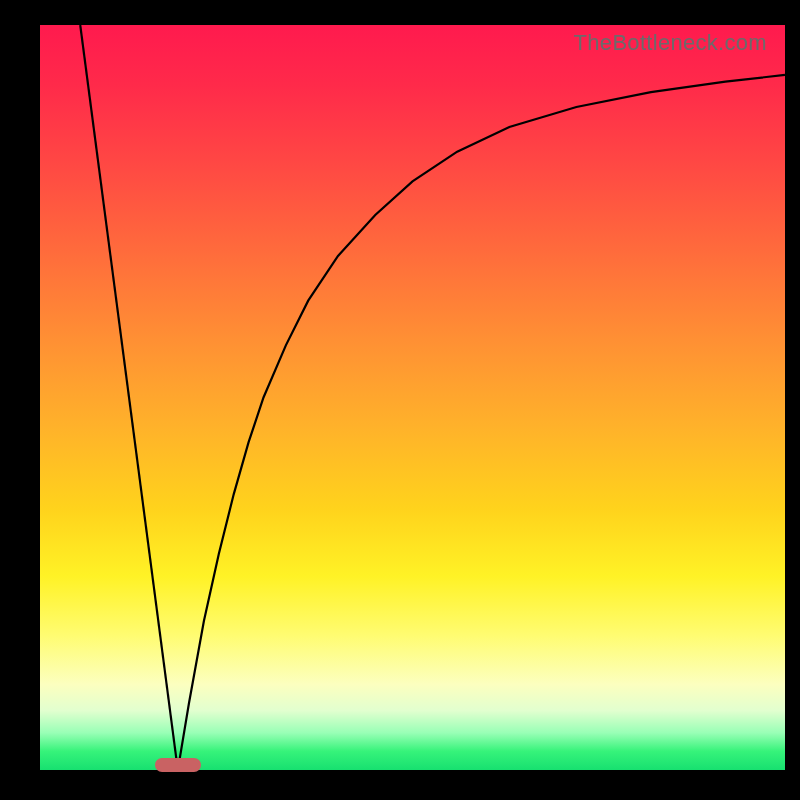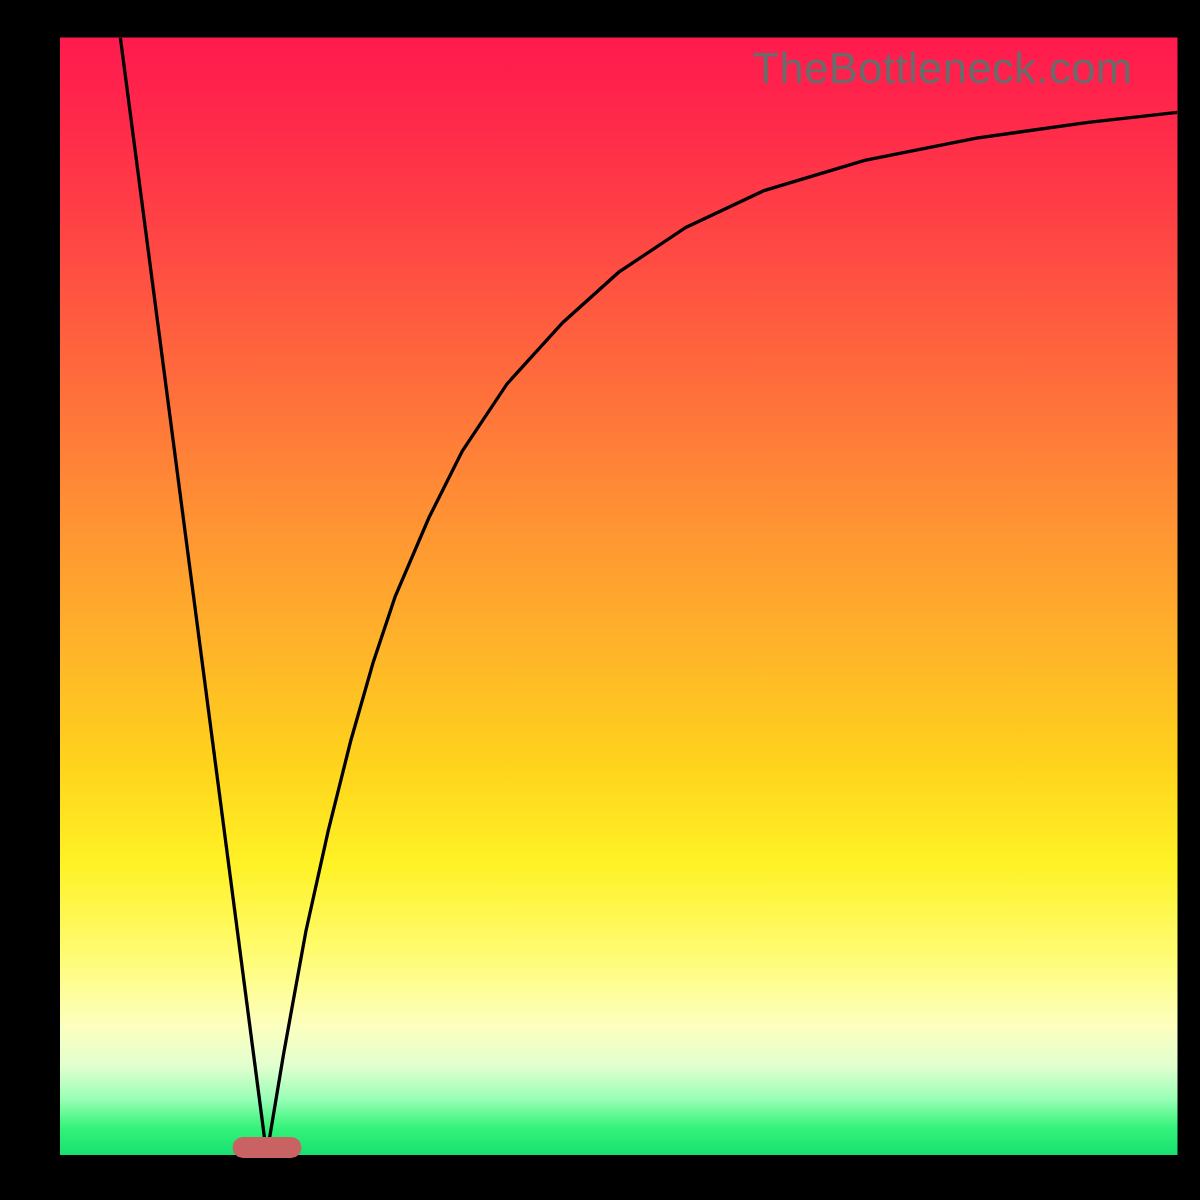--- a/index.html
+++ b/index.html
@@ -37,22 +37,22 @@
       #fcffbf 88.5%,
       #e2ffcf 92%,
       #99ffb6 95%,
       #36f37a 97.5%,
       #17e070 100%
     );
   }
   .watermark {
     position: absolute;
     top: 5px;
-    right: 30px;
-    font-size: 29px;
+    right: 18px;
+    font-size: 22px;
     font-weight: 400;
     color: #6b6b6b;
     font-family: Arial, Helvetica, sans-serif;
     letter-spacing: 0.3px;
   }
   .curve-svg {
     position: absolute;
     left: 0;
     top: 0;
     width: 745px;

